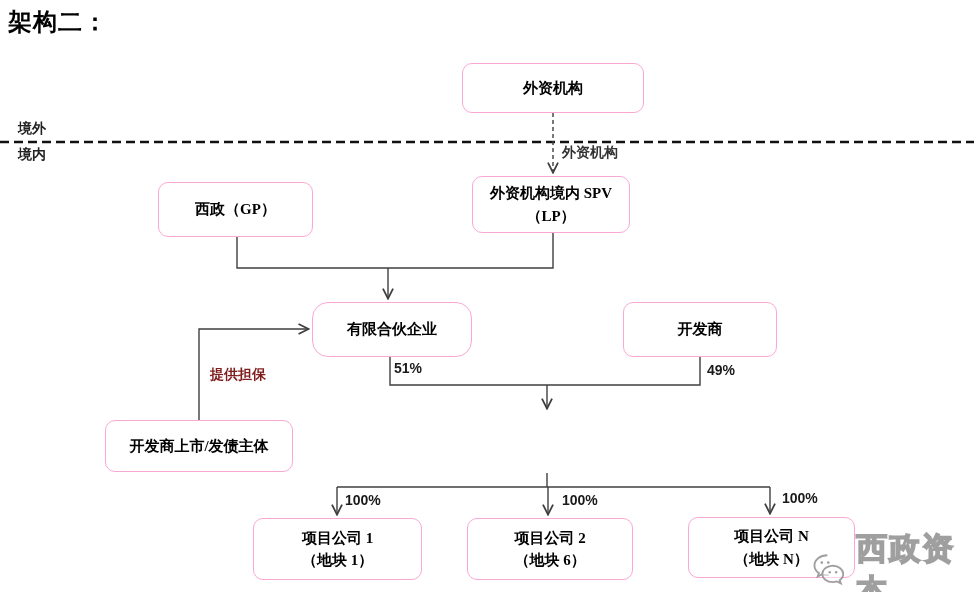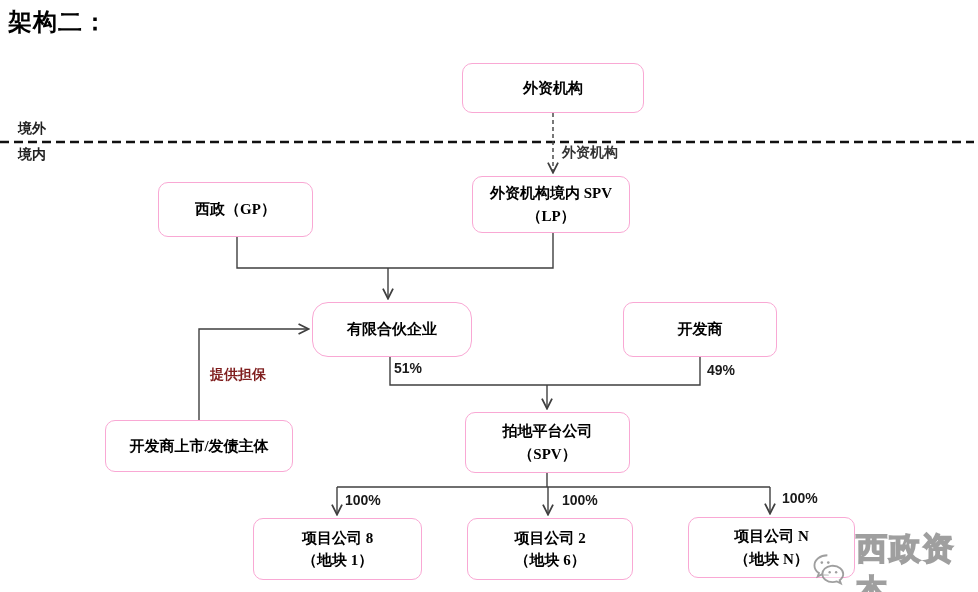--- a/index.html
+++ b/index.html
@@ -89,31 +89,27 @@
   </div>
 
   <div class="node" style="left:312px;top:302px;width:160px;height:55px;border-radius:16px;">
     <span>有限合伙企业</span>
   </div>
 
   <div class="node" style="left:623px;top:302px;width:154px;height:55px;">
     <span>开发商</span>
   </div>
 
-  <div class="node" style="left:465px;top:412px;width:165px;height:61px;">
-    <span>拍地平台公司</span>
-    <span>（SPV）</span>
-  </div>
 
   <div class="node" style="left:105px;top:420px;width:188px;height:52px;">
     <span>开发商上市/发债主体</span>
   </div>
 
   <div class="node" style="left:253px;top:518px;width:169px;height:62px;">
-    <span>项目公司 8</span>
+    <span>项目公司 1</span>
     <span>（地块 1）</span>
   </div>
 
   <div class="node" style="left:467px;top:518px;width:166px;height:62px;">
     <span>项目公司 2</span>
     <span>（地块 6）</span>
   </div>
 
   <div class="node" style="left:688px;top:517px;width:167px;height:61px;">
     <span>项目公司 N</span>

